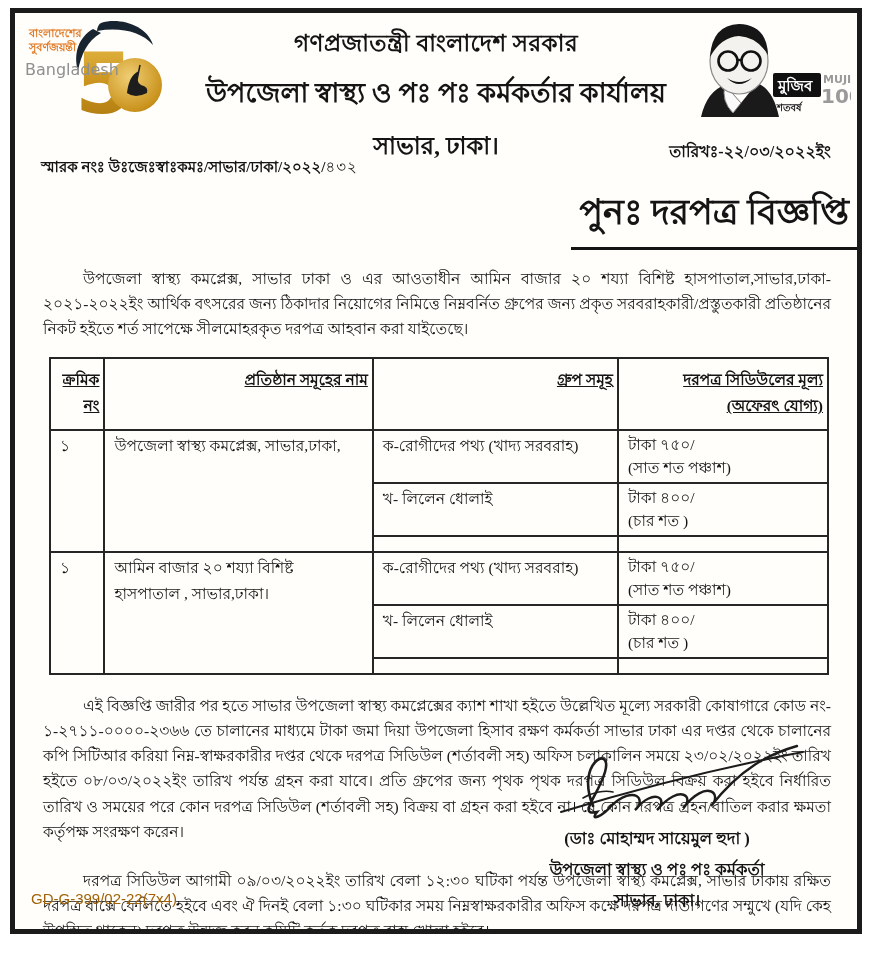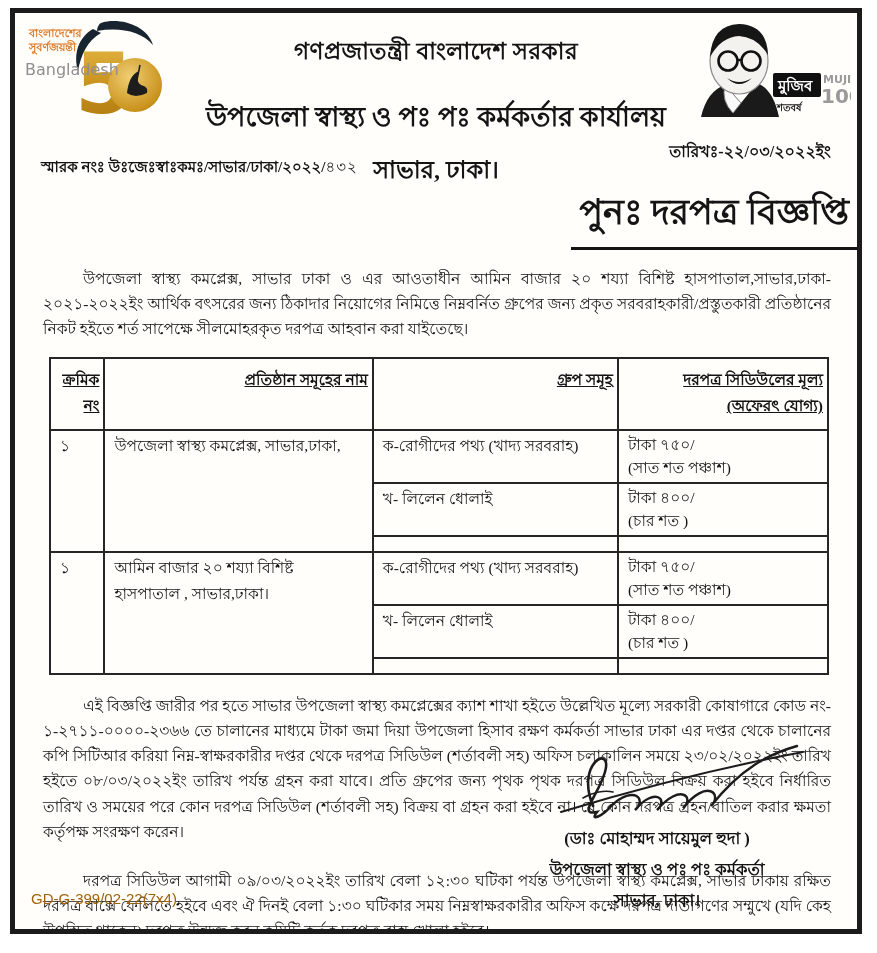--- a/index.html
+++ b/index.html
@@ -8,23 +8,23 @@
     font-family:"Liberation Serif", serif;color:#141414;overflow:hidden;
   }
   .document{
     position:absolute;left:10px;top:8px;width:852px;height:926px;
     border:5px solid #1b1b1b;background:#fffefb;box-sizing:border-box;overflow:hidden;
   }
   
   .header{position:relative;height:132px;}
   .logo-left{position:absolute;left:8px;top:6px;width:160px;height:112px;}
   .logo-right{position:absolute;right:6px;top:4px;width:170px;height:110px;}
-  .header-center{text-align:center;padding-top:20px;}
+  .header-center{text-align:center;padding-top:12px;}
   .hc1{font-size:23px;font-weight:bold;letter-spacing:.5px;}
-  .hc2{font-size:27px;font-weight:bold;margin-top:24px;}
+  .hc2{font-size:27px;font-weight:bold;margin-top:8px;}
   .hc3{font-size:24px;font-weight:bold;margin-top:10px;}
   
   .memo-row{position:relative;height:30px;margin-top:2px;}
   .memo{position:absolute;left:26px;top:8px;font-size:15px;font-weight:bold;}
   .memo .memo-number{font-weight:normal;letter-spacing:1px;}
   .date{position:absolute;right:26px;top:-8px;font-size:16px;font-weight:bold;}
   
   .title-wrap{text-align:right;margin-top:8px;}
   .title{
     display:inline-block;font-size:35px;font-weight:bold;

